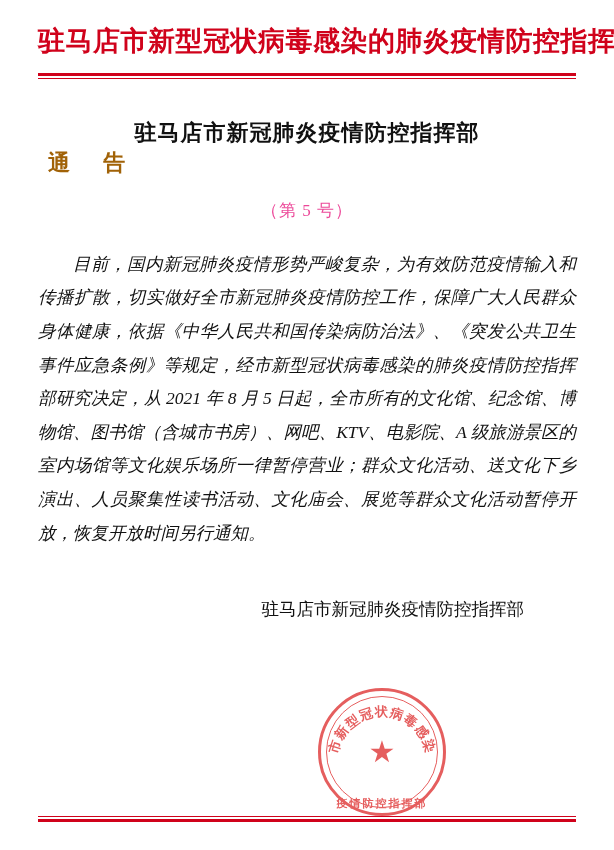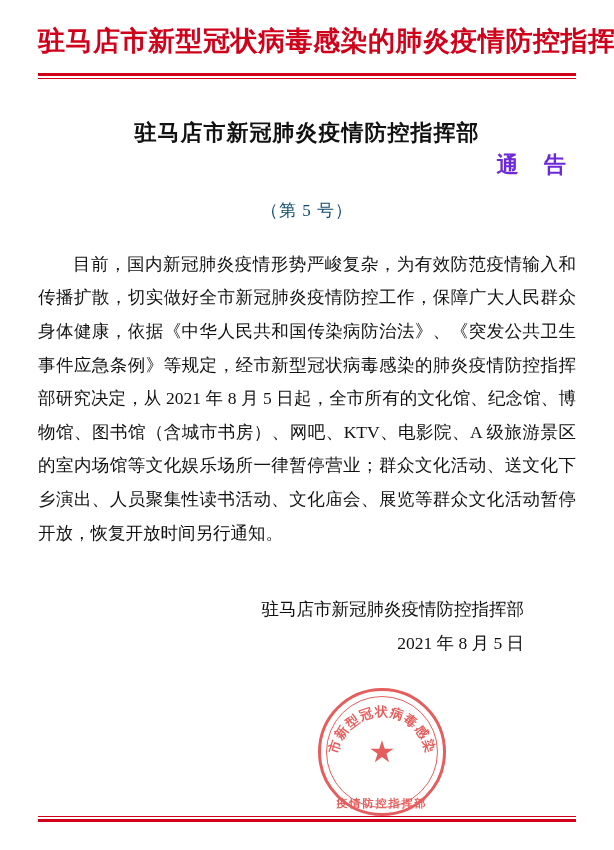--- a/index.html
+++ b/index.html
@@ -49,46 +49,48 @@
   .doc-title {
     text-align: center;
     font-size: 22px;
     font-weight: bold;
     color: #111;
     margin-top: 38px;
     line-height: 1.45;
     letter-spacing: 1px;
   }
   .doc-subtitle {
-    text-align: right;
+    text-align: left;
     font-size: 22px;
     font-weight: bold;
-    color: #6d28d9;
+    color: #a16207;
     line-height: 1.45;
     letter-spacing: 10px;
     padding-left: 10px;
+    font-family: Liberation Mono, monospace;
   }
   .doc-number {
     text-align: center;
     font-size: 17px;
-    color: #0c4a6e;
+    color: #ec4899;
     margin-top: 18px;
     letter-spacing: 1px;
   }
   .body-text {
     margin-top: 26px;
     font-size: 17.5px;
     line-height: 1.92;
     color: #111;
     text-align: justify;
     text-justify: inter-ideograph;
   }
   .body-text p {
     margin: 0 0 2px 0;
     text-indent: 2em;
+    font-style: italic;
   }
   
   .signature {
     margin-top: 42px;
     text-align: right;
     font-size: 17.5px;
     line-height: 1.95;
     color: #111;
     padding-right: 52px;
     position: relative;
@@ -177,21 +179,20 @@
   <div class="doc-title">驻马店市新冠肺炎疫情防控指挥部</div>
   <div class="doc-subtitle">通  告</div>
   <div class="doc-number">（第 5 号）</div>
 
   <div class="body-text">
     <p>目前，国内新冠肺炎疫情形势严峻复杂，为有效防范疫情输入和传播扩散，切实做好全市新冠肺炎疫情防控工作，保障广大人民群众身体健康，依据《中华人民共和国传染病防治法》、《突发公共卫生事件应急条例》等规定，经市新型冠状病毒感染的肺炎疫情防控指挥部研究决定，从 2021 年 8 月 5 日起，全市所有的文化馆、纪念馆、博物馆、图书馆（含城市书房）、网吧、KTV、电影院、A 级旅游景区的室内场馆等文化娱乐场所一律暂停营业；群众文化活动、送文化下乡演出、人员聚集性读书活动、文化庙会、展览等群众文化活动暂停开放，恢复开放时间另行通知。</p>
   </div>
 
   <div class="signature">
     <div>驻马店市新冠肺炎疫情防控指挥部</div>
-    <div>2021 年 8 月 5 日</div>
   </div>
 
   <div class="seal">
     <div class="seal-inner"></div>
     <div class="seal-arc-text">
       <svg viewBox="0 0 122 122">
         <defs>
           <path id="arcpath" d="M 16,70 A 45,45 0 1 1 106,70" fill="none"></path>
         </defs>
         <text>

